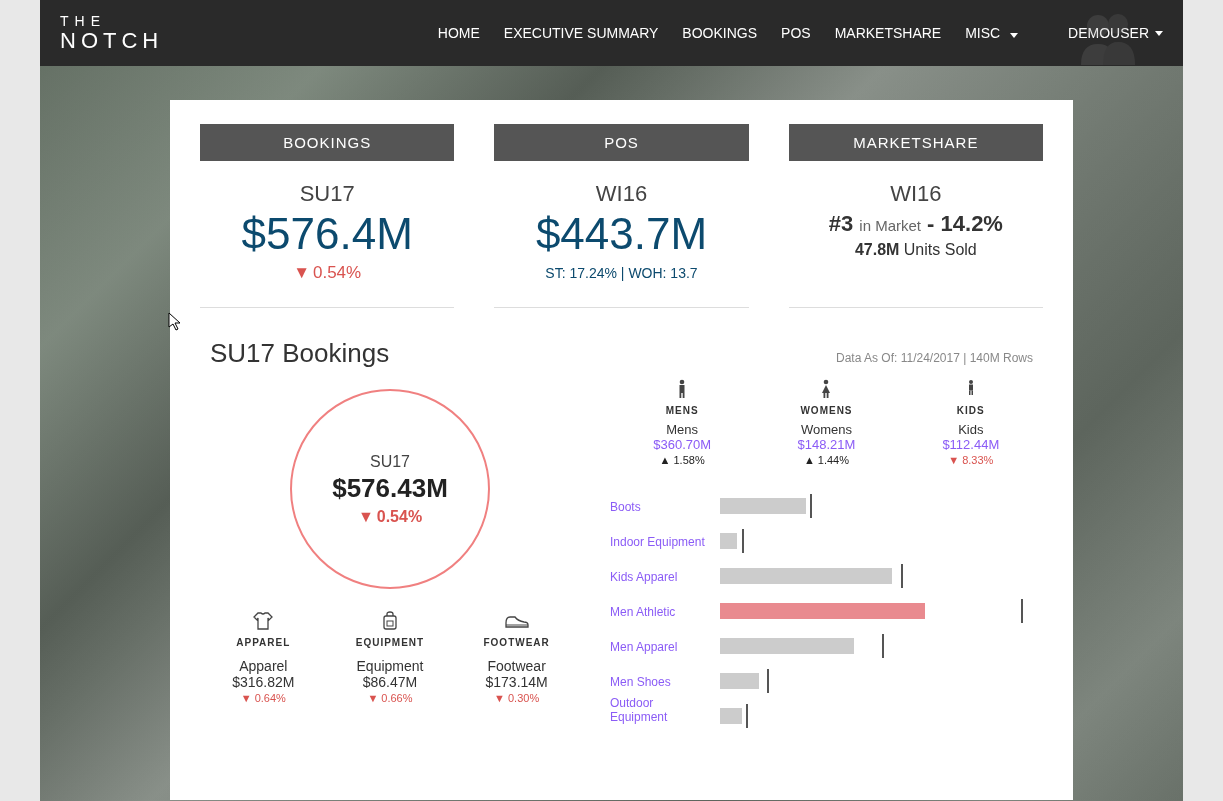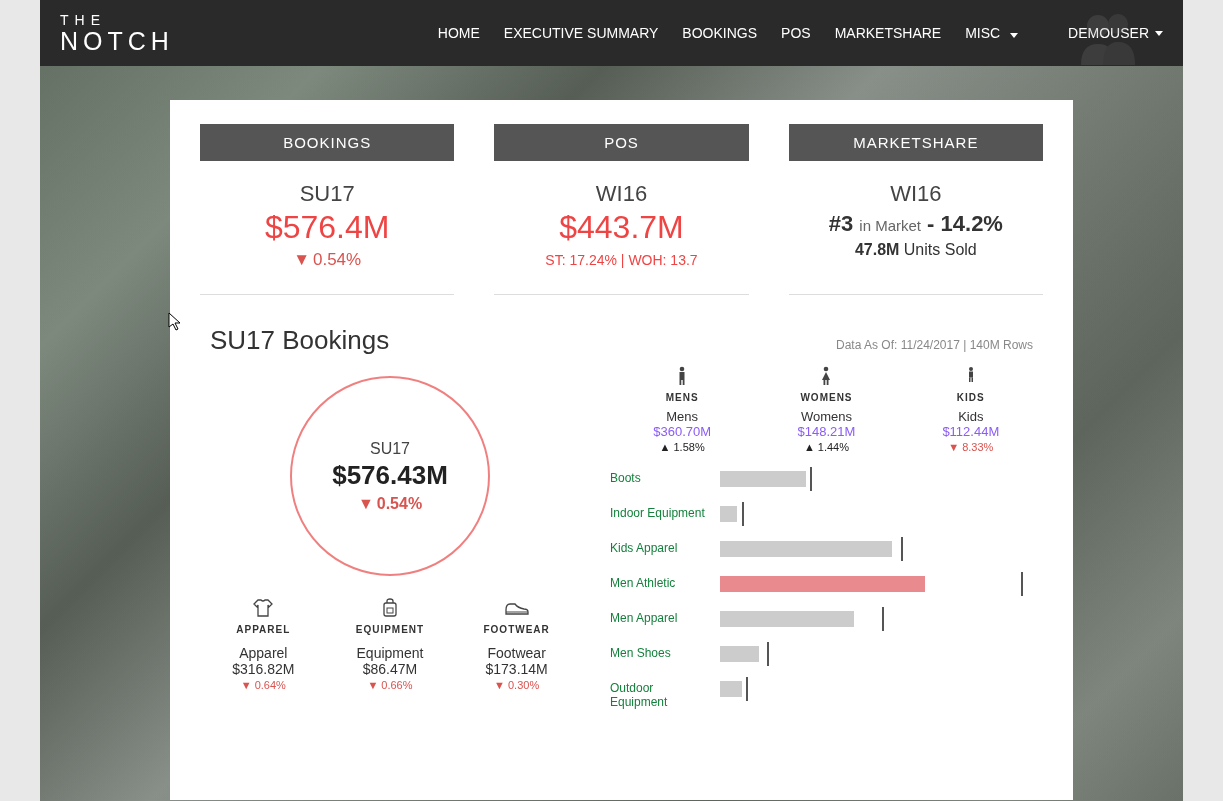--- a/index.html
+++ b/index.html
@@ -35,21 +35,21 @@
     line-height: 1;
     letter-spacing: 2px;
   }
   .logo .the {
     font-size: 14px;
     font-weight: 300;
     letter-spacing: 6px;
     margin-bottom: 2px;
   }
   .logo .notch {
-    font-size: 25px;
+    font-size: 22px;
     font-weight: 300;
     letter-spacing: 5px;
   }
   .nav {
     margin-left: auto;
     display: flex;
     gap: 24px;
     font-size: 14px;
     font-weight: 500;
   }
@@ -113,25 +113,25 @@
   .kpi-header {
     background: #555;
     color: #fff;
     font-size: 15px;
     font-weight: 500;
     letter-spacing: 1px;
     padding: 10px 0;
     margin-bottom: 20px;
   }
   .kpi-period { font-size: 22px; color: #444; font-weight: 300; }
-  .kpi-value { font-size: 32px; color: #ef4444; font-weight: 400; margin-top: 2px; }
+  .kpi-value { font-size: 44px; color: #0c4a6e; font-weight: 400; margin-top: 2px; }
   .kpi-delta { font-size: 17px; margin-top: 4px; font-weight: 500; }
   .delta-down { color: #d9534f; }
   .delta-up { color: #222; }
-  .kpi-sub { font-size: 14px; color: #ef4444; margin-top: 6px; }
+  .kpi-sub { font-size: 14px; color: #0c4a6e; margin-top: 6px; }
   .kpi-rank-line { font-size: 22px; color: #333; margin-top: 4px; }
   .kpi-rank-line .bold { font-weight: 700; }
   .kpi-rank-line .small { font-size: 15px; color: #666; }
   .kpi-units { font-size: 16px; color: #333; margin-top: 4px; }
   .kpi-units .bold { font-weight: 700; }
 
   
   .section-row {
     display: flex;
     align-items: baseline;
@@ -195,25 +195,25 @@
   }
   .gender .icon-slot { height: 22px; display:flex; justify-content:center; color:#444; }
   .gender .label { font-size: 10px; font-weight: 700; letter-spacing: 1px; color: #333; margin-top: 4px; }
   .gender .name { font-size: 13px; color: #333; margin-top: 6px; }
   .gender .val { font-size: 13px; color: #8b5cf6; }
   .gender .delta { font-size: 11px; margin-top: 2px; }
 
   .bars { width: 100%; }
   .bar-row {
     display: flex;
-    align-items: flex-start;
+    align-items: flex-end;
     height: 30px;
     margin-bottom: 5px;
     font-size: 12px;
-    color: #15803d;
+    color: #8b5cf6;
   }
   .bar-label { width: 110px; text-align: left; padding-right: 6px; }
   .bar-track {
     flex: 1;
     position: relative;
     height: 16px;
   }
   .bar-fill {
     position: absolute;
     left: 0;

